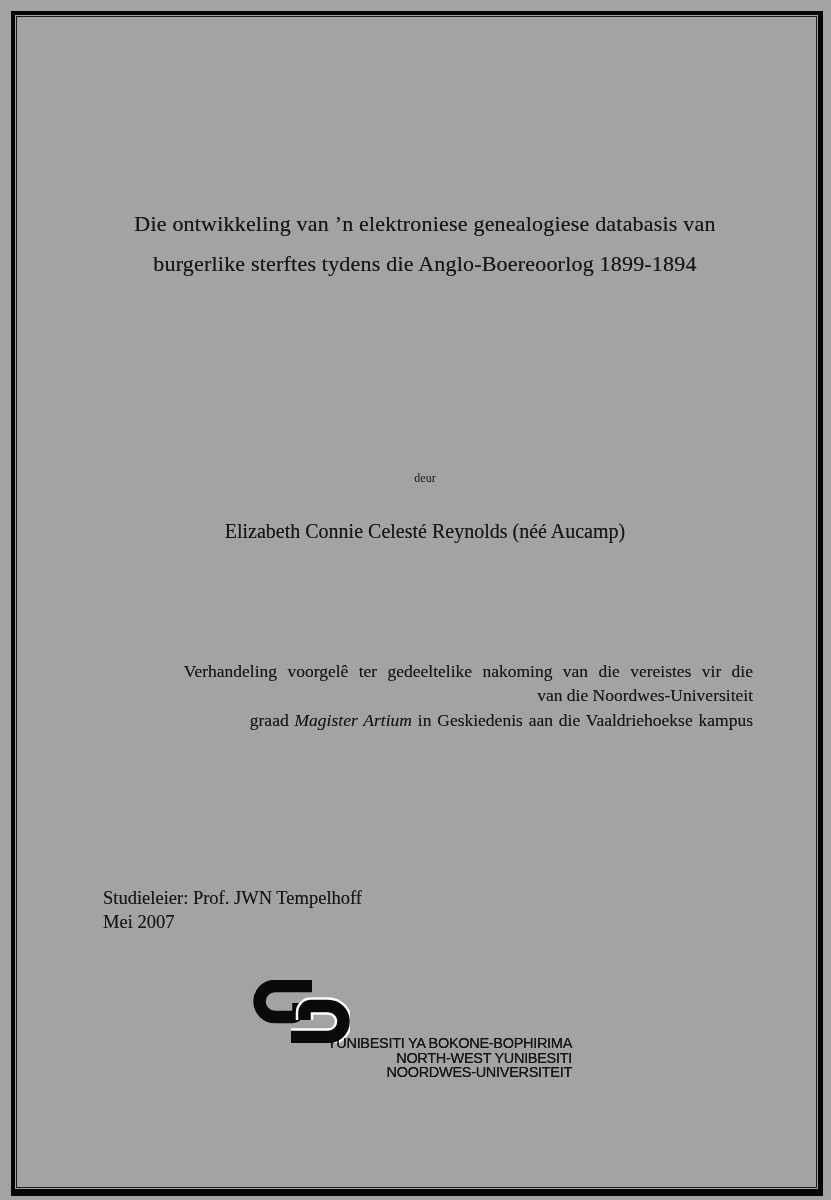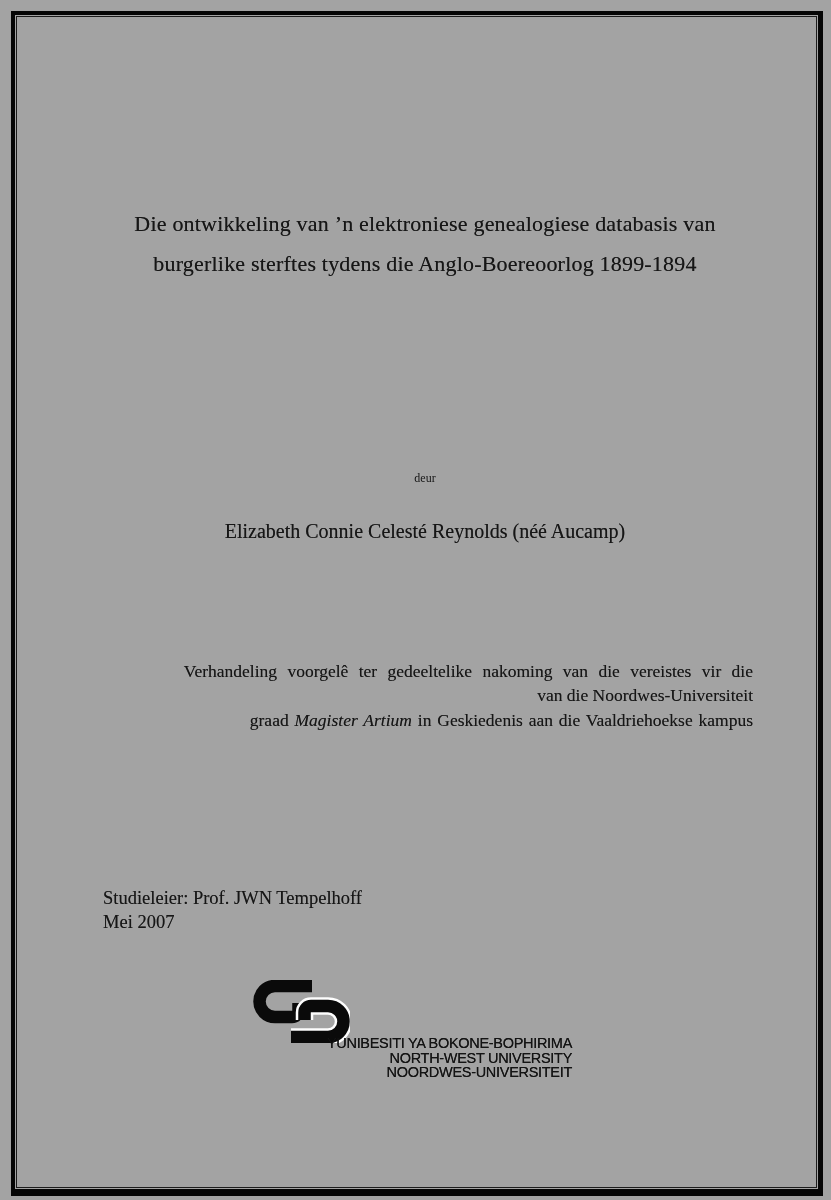--- a/index.html
+++ b/index.html
@@ -119,18 +119,18 @@
         <path id="lnk" d="M 59 6 H 22 A 15.5 15.5 0 0 0 22 37 H 39 A 6.5 6.5 0 0 0 45.5 30.5 V 23" fill="none" stroke-linecap="butt" stroke-linejoin="round"></path>
       </defs>
 
       <use href="#lnk" stroke="#0a0a0a" stroke-width="12.5"></use>
 
       <use href="#lnk" transform="rotate(180 48.5 31.5)" stroke="#fdfdfd" stroke-width="17.5"></use>
       <use href="#lnk" transform="rotate(180 48.5 31.5)" stroke="#0a0a0a" stroke-width="12.5"></use>
     </svg>
     <div class="logo-text">
       <div>YUNIBESITI YA BOKONE-BOPHIRIMA</div>
-      <div>NORTH-WEST UNIVERSITY</div>
+      <div>NORTH-WEST YUNIBESITI</div>
       <div>NOORDWES-UNIVERSITEIT</div>
     </div>
   </div>
 
 </div>
 
 </body></html>

